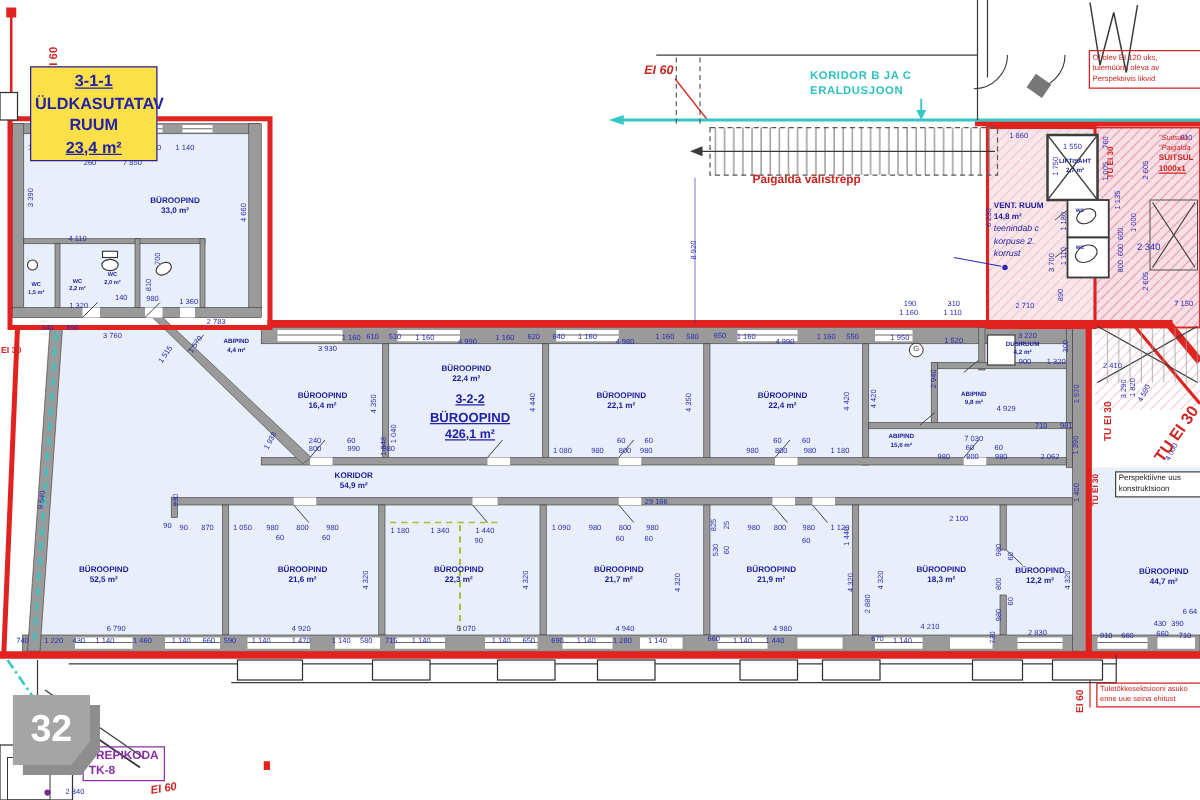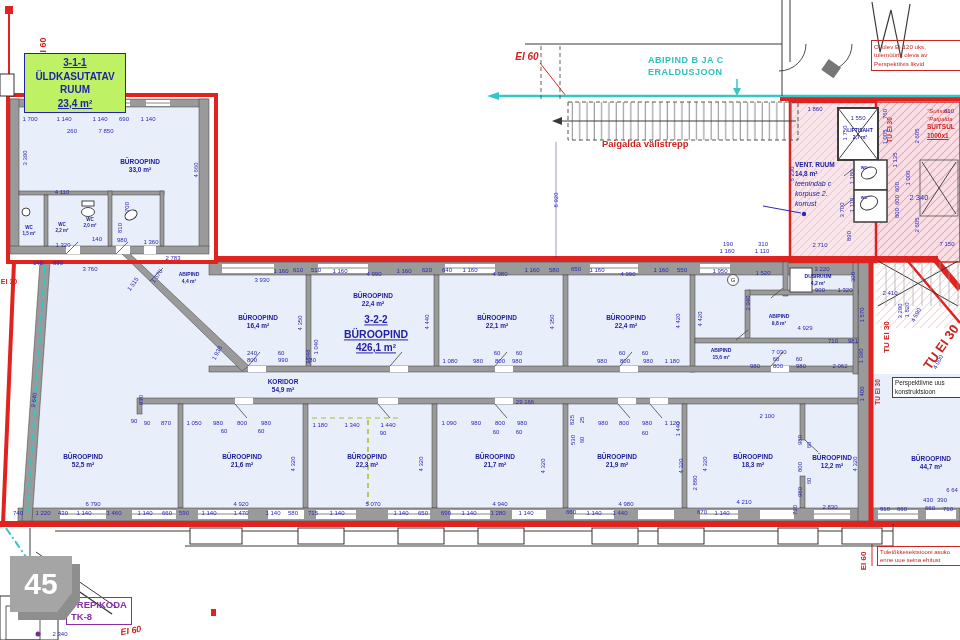--- a/index.html
+++ b/index.html
@@ -7,22 +7,22 @@
         font-family:"Liberation Sans","DejaVu Sans",sans-serif;}
   #plan svg{position:absolute;left:0;top:0;}
   .lyr{position:absolute;left:0;top:0;width:960px;height:640px;pointer-events:none;}
   .dim{position:absolute;font-size:6px;color:#2a2ab5;white-space:nowrap;
        transform:translate(-50%,-50%);line-height:1;}
   .room-label{position:absolute;transform:translate(-50%,-50%);text-align:center;
        color:#1a1a9c;font-weight:bold;line-height:1.3;white-space:nowrap;}
   .room-label span{display:block;}
   .fire{position:absolute;color:#cc2420;font-weight:bold;white-space:nowrap;
        transform:translate(-50%,-50%);line-height:1;}
-  .boxed{position:absolute;border:1.3px solid #2222a8;background:#bef264;color:#2222a8;
-       font-weight:bold;text-align:center;line-height:1.35;padding:2px 3px;font-size:10px;}
+  .boxed{position:absolute;border:1.3px solid #2222a8;background:#fde047;color:#2222a8;
+       font-weight:bold;text-align:center;line-height:1.35;padding:2px 3px;font-size:13px;}
   .boxed .ul{text-decoration:underline;}
   .biglab{position:absolute;transform:translate(-50%,-50%);text-align:center;color:#2222a8;
        font-weight:bold;line-height:1.35;}
   .biglab span{display:block;text-decoration:underline;}
   .note{position:absolute;line-height:1.35;white-space:nowrap;}
   .note span{display:block;}
   .rbox{border:1px solid #cc2420;}
   .kbox{border:0.8px solid #444;background:#fff;}
   #vent-label{position:absolute;left:795px;top:160px;color:#1a1a9c;font-size:6.5px;line-height:1.45;}
   #vent-label .vn{font-weight:bold;}
@@ -601,21 +601,21 @@
 
   <div id="vent-label">
     <div class="vn">VENT. RUUM</div>
     <div class="vn">14,8 m²</div>
     <div class="vi">teenindab c</div>
     <div class="vi">korpuse 2.</div>
     <div class="vi">korrust</div>
   </div>
 
   <div class="note" style="left:648px;top:54px;color:#2fc0c0;font-weight:bold;font-size:9px;letter-spacing:0.5px;">
-    <span>ABIPIND B JA C</span>
+    <span>KORIDOR B JA C</span>
     <span>ERALDUSJOON</span>
   </div>
   <div class="note" style="left:602px;top:138px;color:#cc2420;font-weight:600;font-size:9.5px;">
     <span>Paigalda välistrepp</span>
   </div>
   <div class="note rbox" style="left:871px;top:40px;width:87px;color:#cc2420;font-size:6.2px;padding:2px;">
     <span>Ol olev EI 120 uks,</span>
     <span>tulemüüris oleva av</span>
     <span>Perspektiivis likvid</span>
   </div>
@@ -633,16 +633,16 @@
     <span>Tuletõkkesektsiooni asuko</span>
     <span>enne uue seina ehitust</span>
   </div>
 
   <div id="trepikoda-box">
     <div>TREPIKODA</div>
     <div>TK-8</div>
   </div>
   <div id="marker24-shadow"></div>
   <div id="marker24">
-    <span>45</span>
+    <span>32</span>
   </div>
 
 </div>
 
 </body></html>

